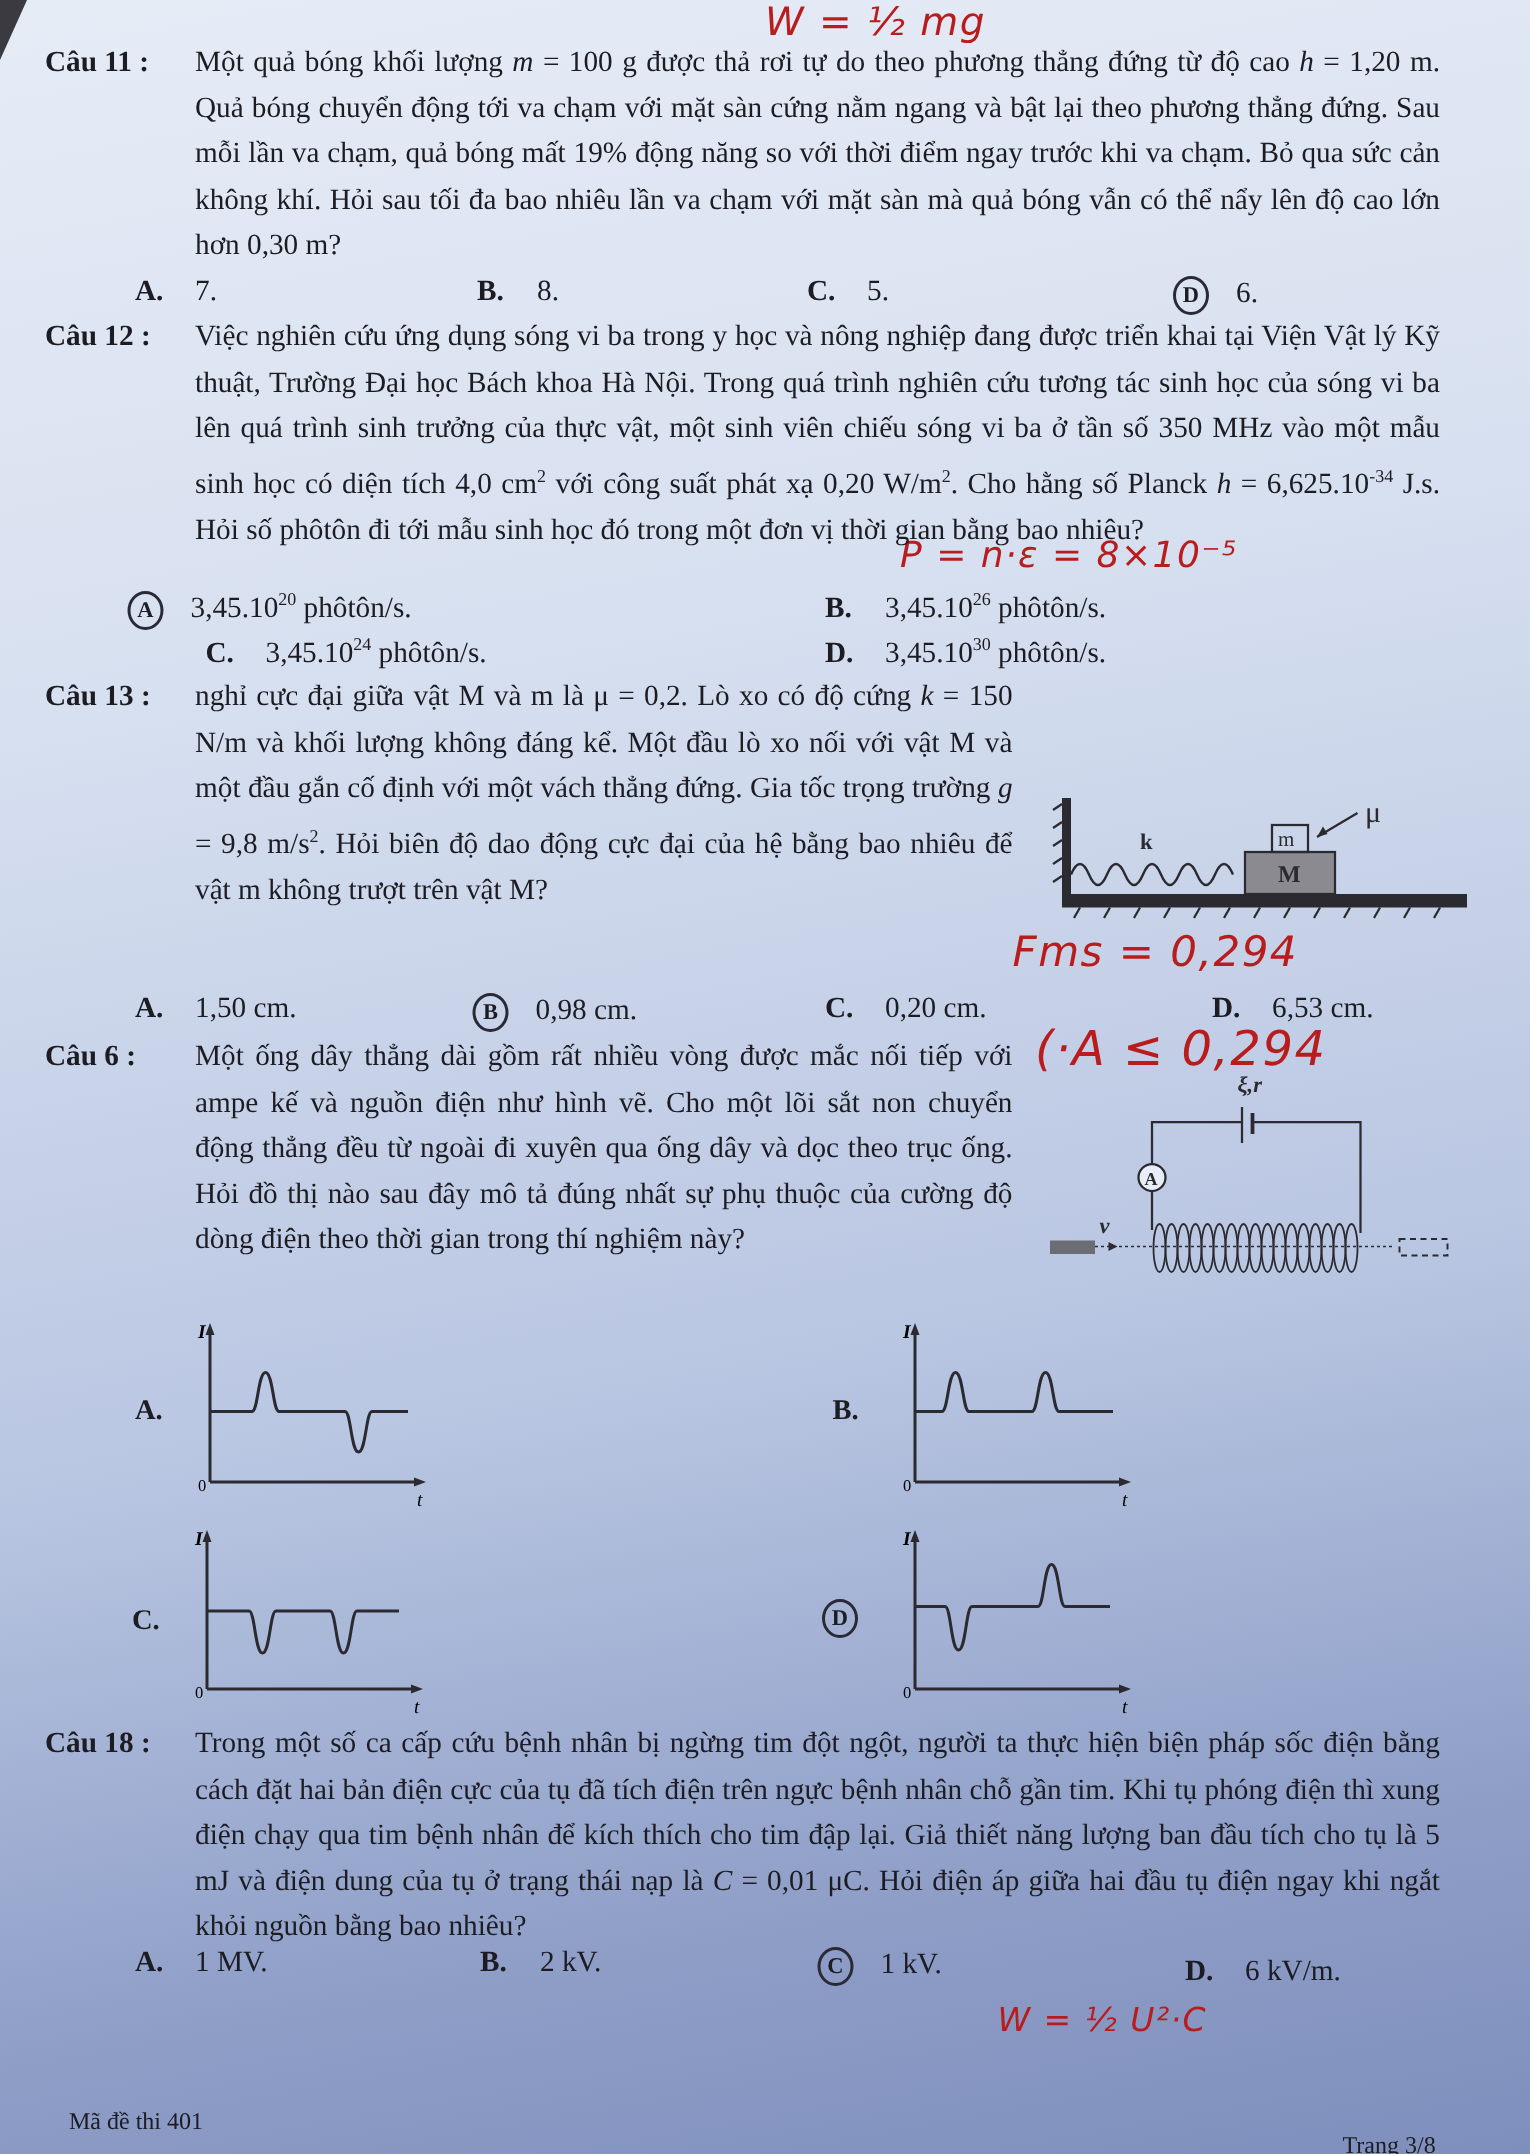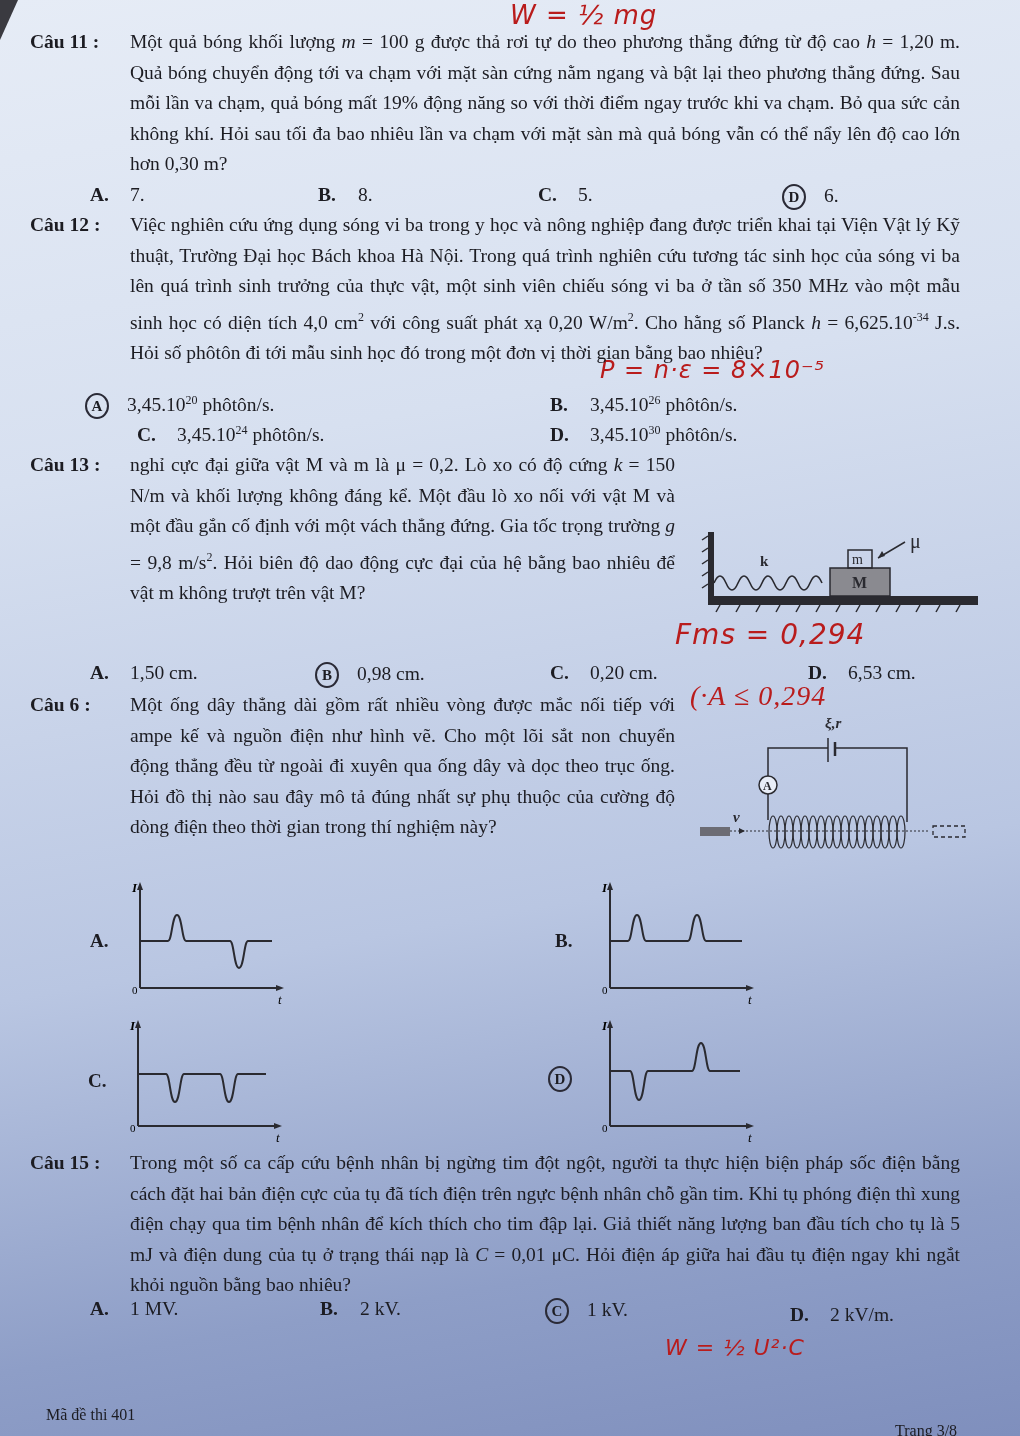--- a/index.html
+++ b/index.html
@@ -29,21 +29,21 @@
   .glabel { position:absolute; font-weight:bold; font-size:19px; }
 </style>
 </head>
 <body>
 
 <div class="corner-shadow"></div>
 
 <div class="hand" style="left:510px;top:0px;font-size:26px;">W = ½ mg</div>
 <div class="hand" style="left:600px;top:356px;">P = n·ε = 8×10⁻⁵</div>
 <div class="hand" style="left:675px;top:618px;font-size:28px;">Fms = 0,294</div>
-<div class="hand" style="left:690px;top:680px;font-size:28px;font-family:Liberation Serif, serif;">(·A ≤ 0,294</div>
+<div class="hand" style="left:690px;top:680px;font-size:32px;">(·A ≤ 0,294</div>
 <div class="hand" style="left:665px;top:1335px;font-size:22px;">W = ½ U²·C</div>
 
 <div class="q" style="top:27px;">
   <div class="qlabel">Câu 11 :</div>
   <div class="qbody">Một quả bóng khối lượng <i>m</i> = 100 g được thả rơi tự do theo phương thẳng đứng từ độ cao <i>h</i> = 1,20 m. Quả bóng chuyển động tới va chạm với mặt sàn cứng nằm ngang và bật lại theo phương thẳng đứng. Sau mỗi lần va chạm, quả bóng mất 19% động năng so với thời điểm ngay trước khi va chạm. Bỏ qua sức cản không khí. Hỏi sau tối đa bao nhiêu lần va chạm với mặt sàn mà quả bóng vẫn có thể nẩy lên độ cao lớn hơn 0,30 m?</div>
 </div>
 <div class="opts" style="top:184px;">
   <div class="opt" style="left:30px;"><b>A.</b><span>7.</span></div>
   <div class="opt" style="left:258px;"><b>B.</b><span>8.</span></div>
   <div class="opt" style="left:478px;"><b>C.</b><span>5.</span></div>
@@ -189,24 +189,24 @@
     <path d="M10 2 l-3 8 l6 0 z" fill="#2a2a30"></path>
   <line x1="10" y1="108" x2="150" y2="108" stroke="#2a2a30" stroke-width="2"></line>
     <path d="M154 108 l-8 -3 l0 6 z" fill="#2a2a30"></path>
   <text x="2" y="12" font-family="Liberation Serif, serif" font-style="italic" font-weight="bold" font-size="13">I</text>
   <text x="2" y="114" font-family="Liberation Serif, serif" font-size="11">0</text>
   <text x="148" y="124" font-family="Liberation Serif, serif" font-style="italic" font-size="13">t</text>
   <path d="M10 53 H30 C34 53 34 82 39 82 C44 82 44 53 48 53 H92 C96 53 96 25 101 25 C106 25 106 53 110 53 H140" fill="none" stroke="#2a2a30" stroke-width="2"></path>
 </svg>
 
 <div class="q" style="top:1148px;">
-  <div class="qlabel">Câu 15 :</div>
+  <div class="qlabel">Câu 18 :</div>
   <div class="qbody">Trong một số ca cấp cứu bệnh nhân bị ngừng tim đột ngột, người ta thực hiện biện pháp sốc điện bằng cách đặt hai bản điện cực của tụ đã tích điện trên ngực bệnh nhân chỗ gần tim. Khi tụ phóng điện thì xung điện chạy qua tim bệnh nhân để kích thích cho tim đập lại. Giả thiết năng lượng ban đầu tích cho tụ là 5 mJ và điện dung của tụ ở trạng thái nạp là <i>C</i> = 0,01 μC. Hỏi điện áp giữa hai đầu tụ điện ngay khi ngắt khỏi nguồn bằng bao nhiêu?</div>
 </div>
 <div class="opts" style="top:1298px;">
   <div class="opt" style="left:30px;"><b>A.</b><span>1 MV.</span></div>
   <div class="opt" style="left:260px;"><b>B.</b><span>2 kV.</span></div>
   <div class="opt" style="left:485px;"><span class="circ">C</span><span>1 kV.</span></div>
-  <div class="opt" style="left:730px;top:6px;"><b>D.</b><span>2 kV/m.</span></div>
+  <div class="opt" style="left:730px;top:6px;"><b>D.</b><span>6 kV/m.</span></div>
 </div>
 
 <div class="footer" style="left:34px;top:1406px;margin-left:12px;">Mã đề thi 401</div>
 <div class="footer" style="left:895px;top:1422px;">Trang 3/8</div>
 
 </body></html>

